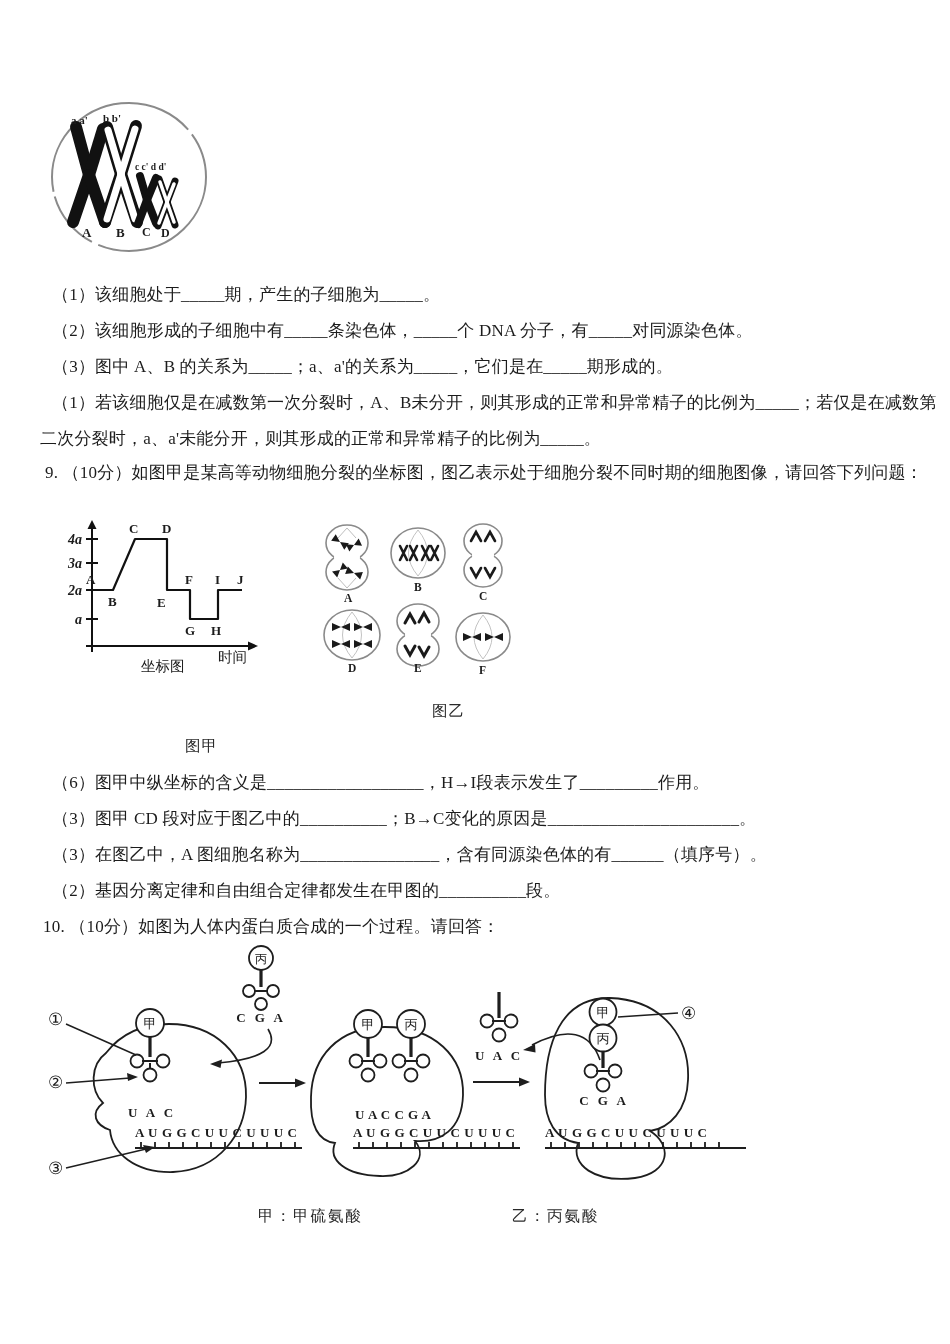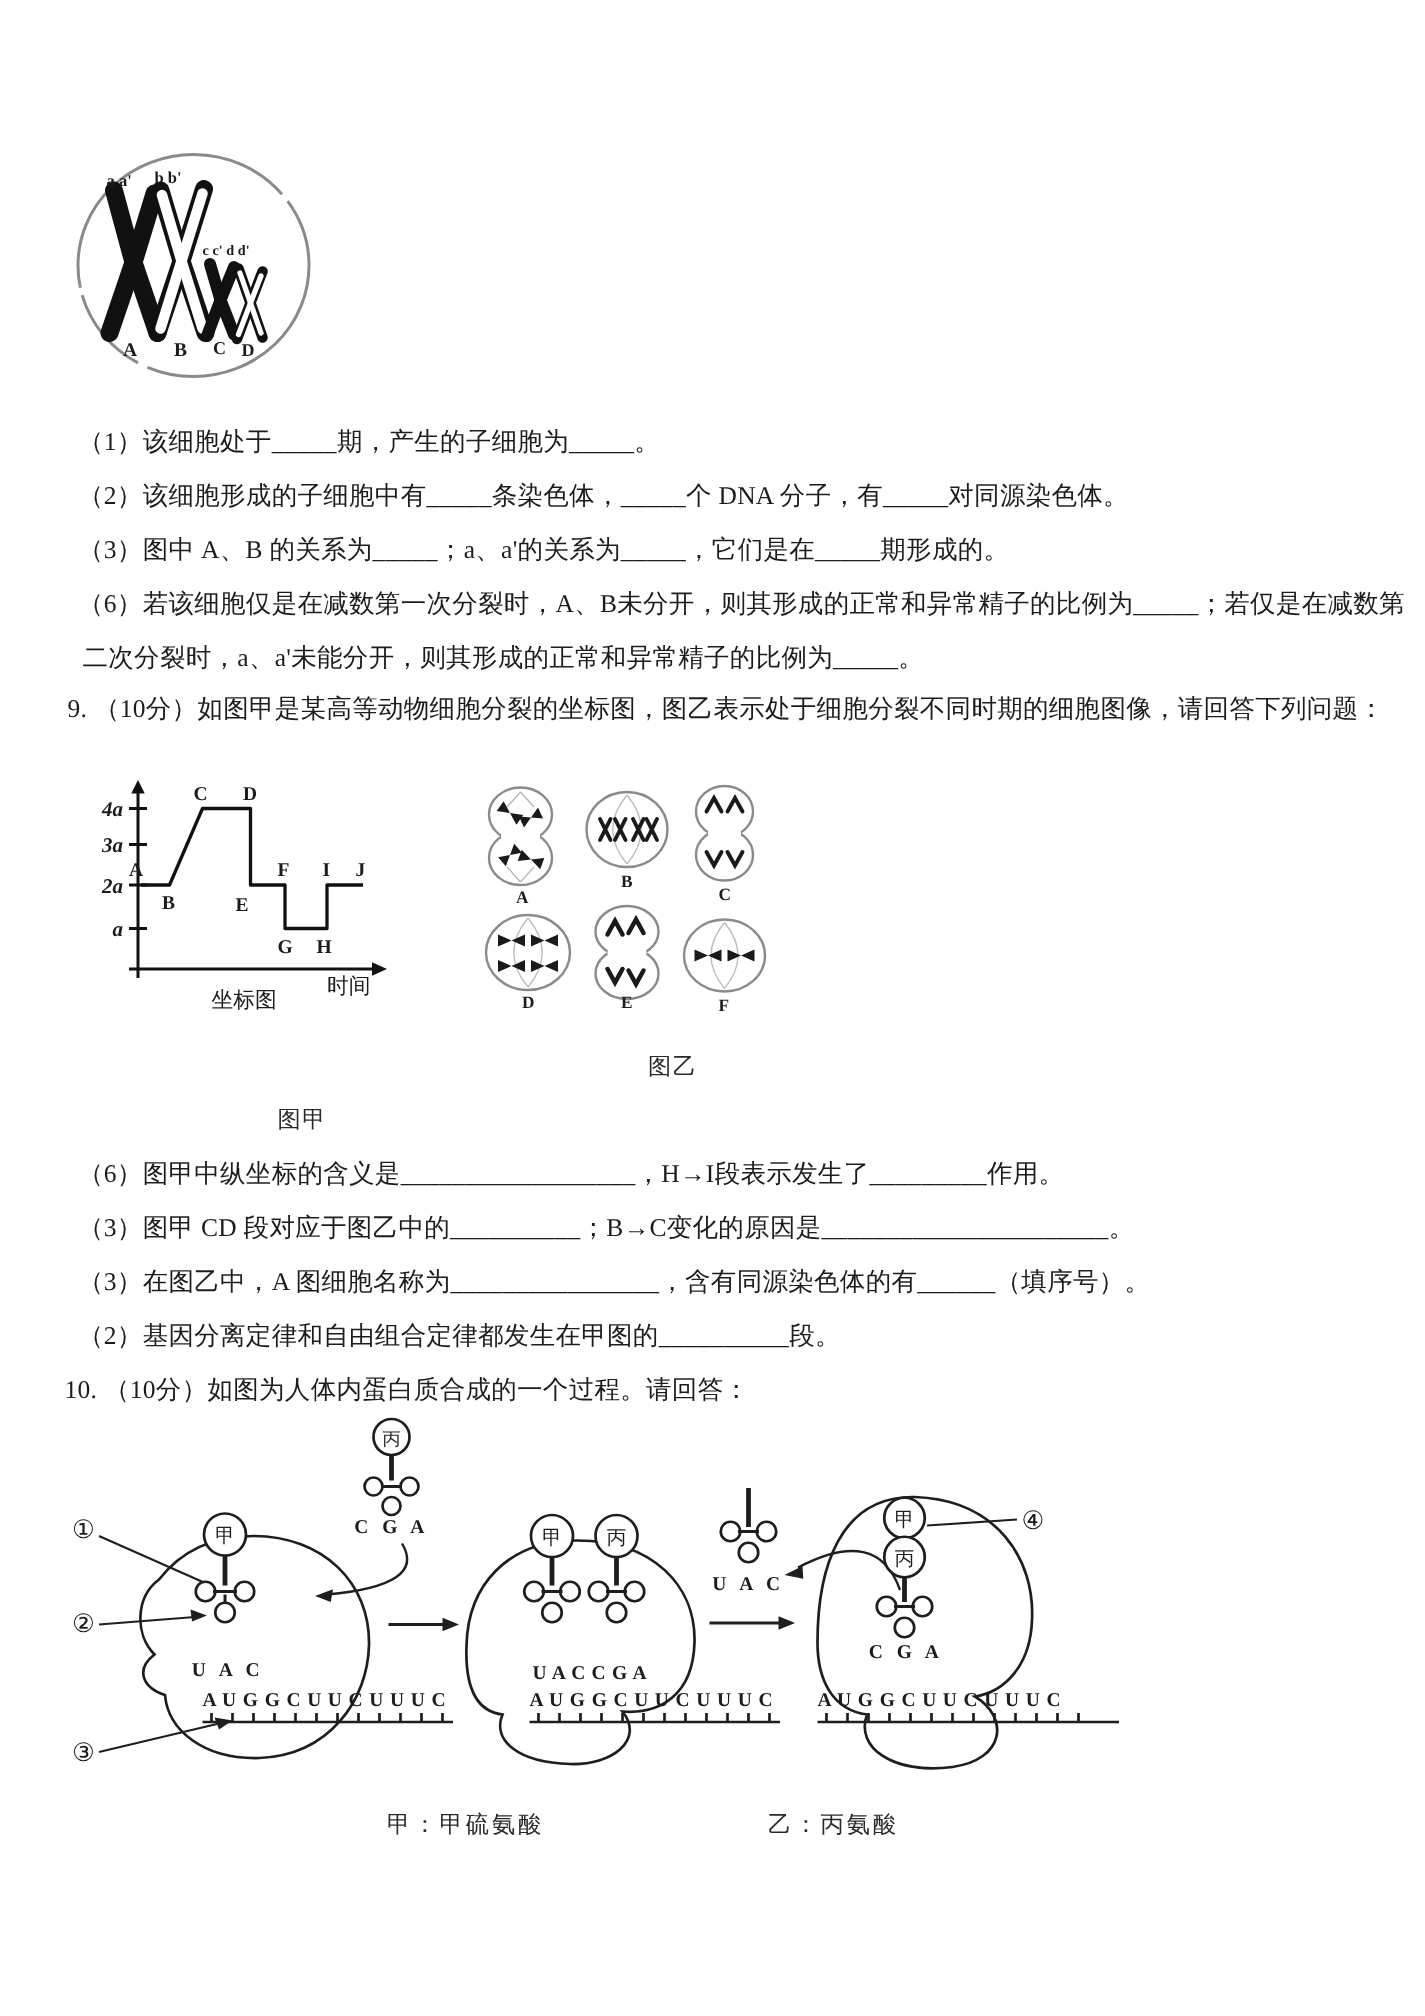--- a/index.html
+++ b/index.html
@@ -70,22 +70,22 @@
 
     <text x="37" y="141" font-size="13" font-weight="bold">A</text>
     <text x="71" y="141" font-size="13" font-weight="bold">B</text>
     <text x="97" y="140" font-size="12" font-weight="bold">C</text>
     <text x="116" y="141" font-size="12" font-weight="bold">D</text>
   </svg>
 
   <div class="tl" style="left:52px; top:284px;">（1）该细胞处于_____期，产生的子细胞为_____。</div>
   <div class="tl" style="left:52px; top:320px;text-align:right;">（2）该细胞形成的子细胞中有_____条染色体，_____个 DNA 分子，有_____对同源染色体。</div>
   <div class="tl" style="left:52px; top:356px;">（3）图中 A、B 的关系为_____；a、a'的关系为_____，它们是在_____期形成的。</div>
-  <div class="tl" style="left:52px; top:392px;">（6）若该细胞仅是在减数第一次分裂时，A、B未分开，则其形成的正常和异常精子的比例为_____；若仅是在减数第</div>
-  <div class="tl" style="left:55px; top:428px;">二次分裂时，a、a'未能分开，则其形成的正常和异常精子的比例为_____。</div>
+  <div class="tl" style="left:52px; top:392px;">（1）若该细胞仅是在减数第一次分裂时，A、B未分开，则其形成的正常和异常精子的比例为_____；若仅是在减数第</div>
+  <div class="tl" style="left:40px; top:428px;">二次分裂时，a、a'未能分开，则其形成的正常和异常精子的比例为_____。</div>
 
   <div class="tl" style="left:45px; top:462px;">9. （10分）如图甲是某高等动物细胞分裂的坐标图，图乙表示处于细胞分裂不同时期的细胞图像，请回答下列问题：</div>
 
   <svg style="left:55px; top:512px;" width="215" height="180" viewBox="0 0 215 180">
 
     <line x1="37" y1="14" x2="37" y2="140" stroke="#111" stroke-width="2"></line>
     <path d="M37,8 l-4.5,9 h9 z" fill="#111"></path>
     <line x1="31" y1="134" x2="196" y2="134" stroke="#111" stroke-width="2"></line>
     <path d="M203,134 l-10,-4.5 v9 z" fill="#111"></path>
 

